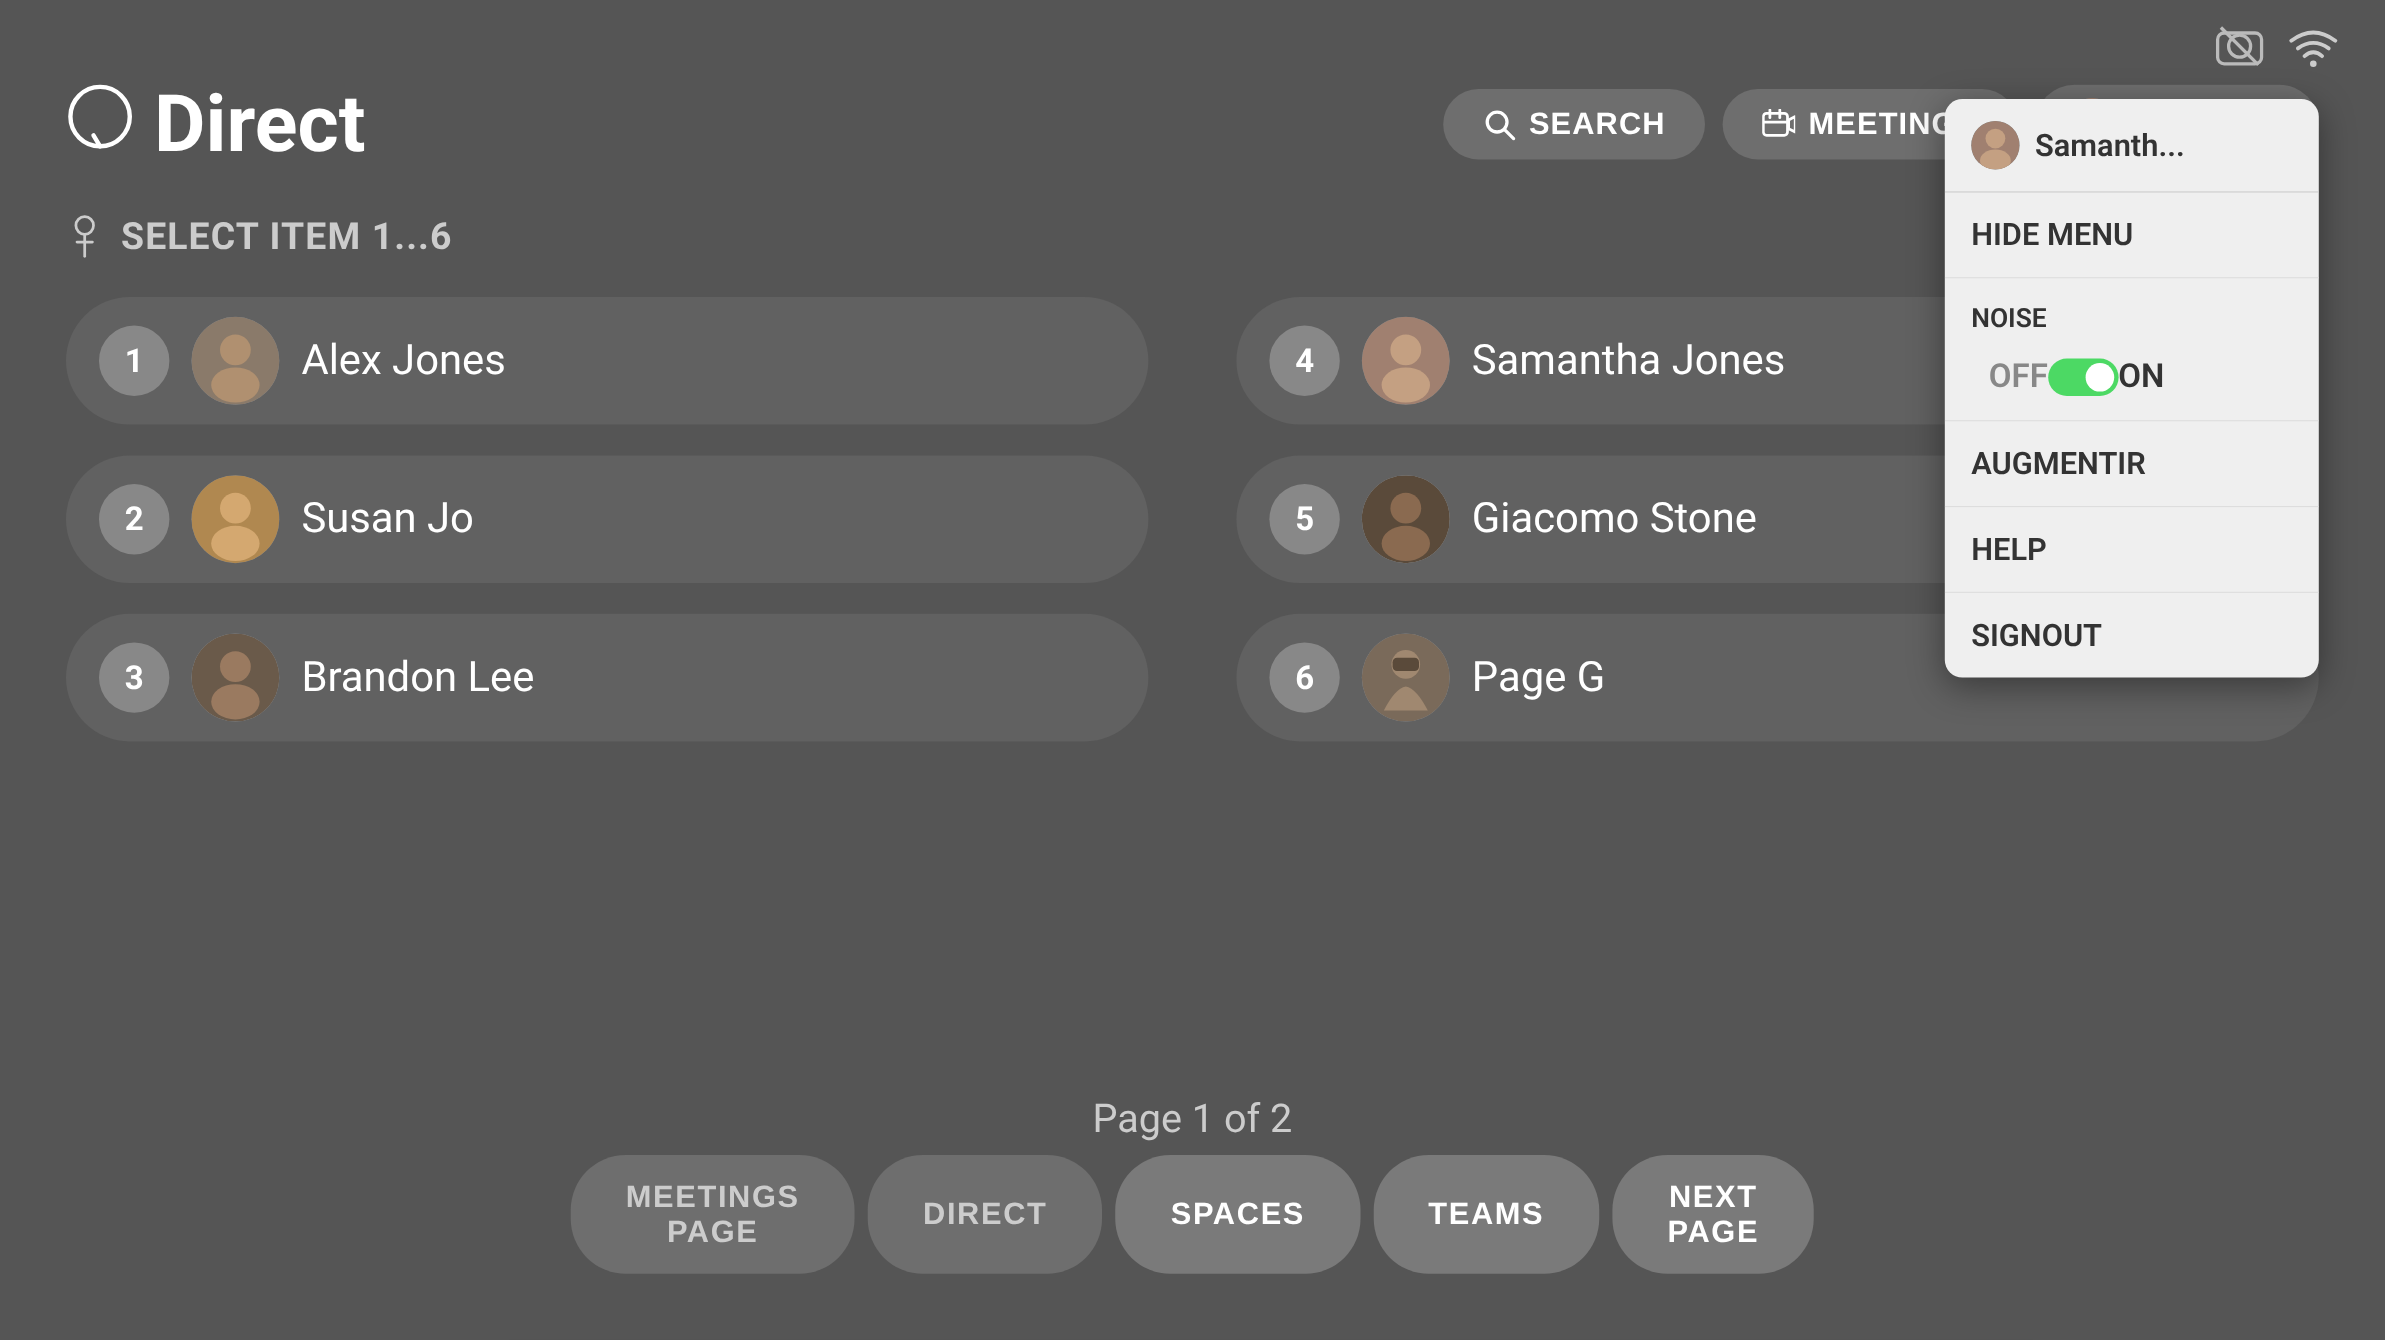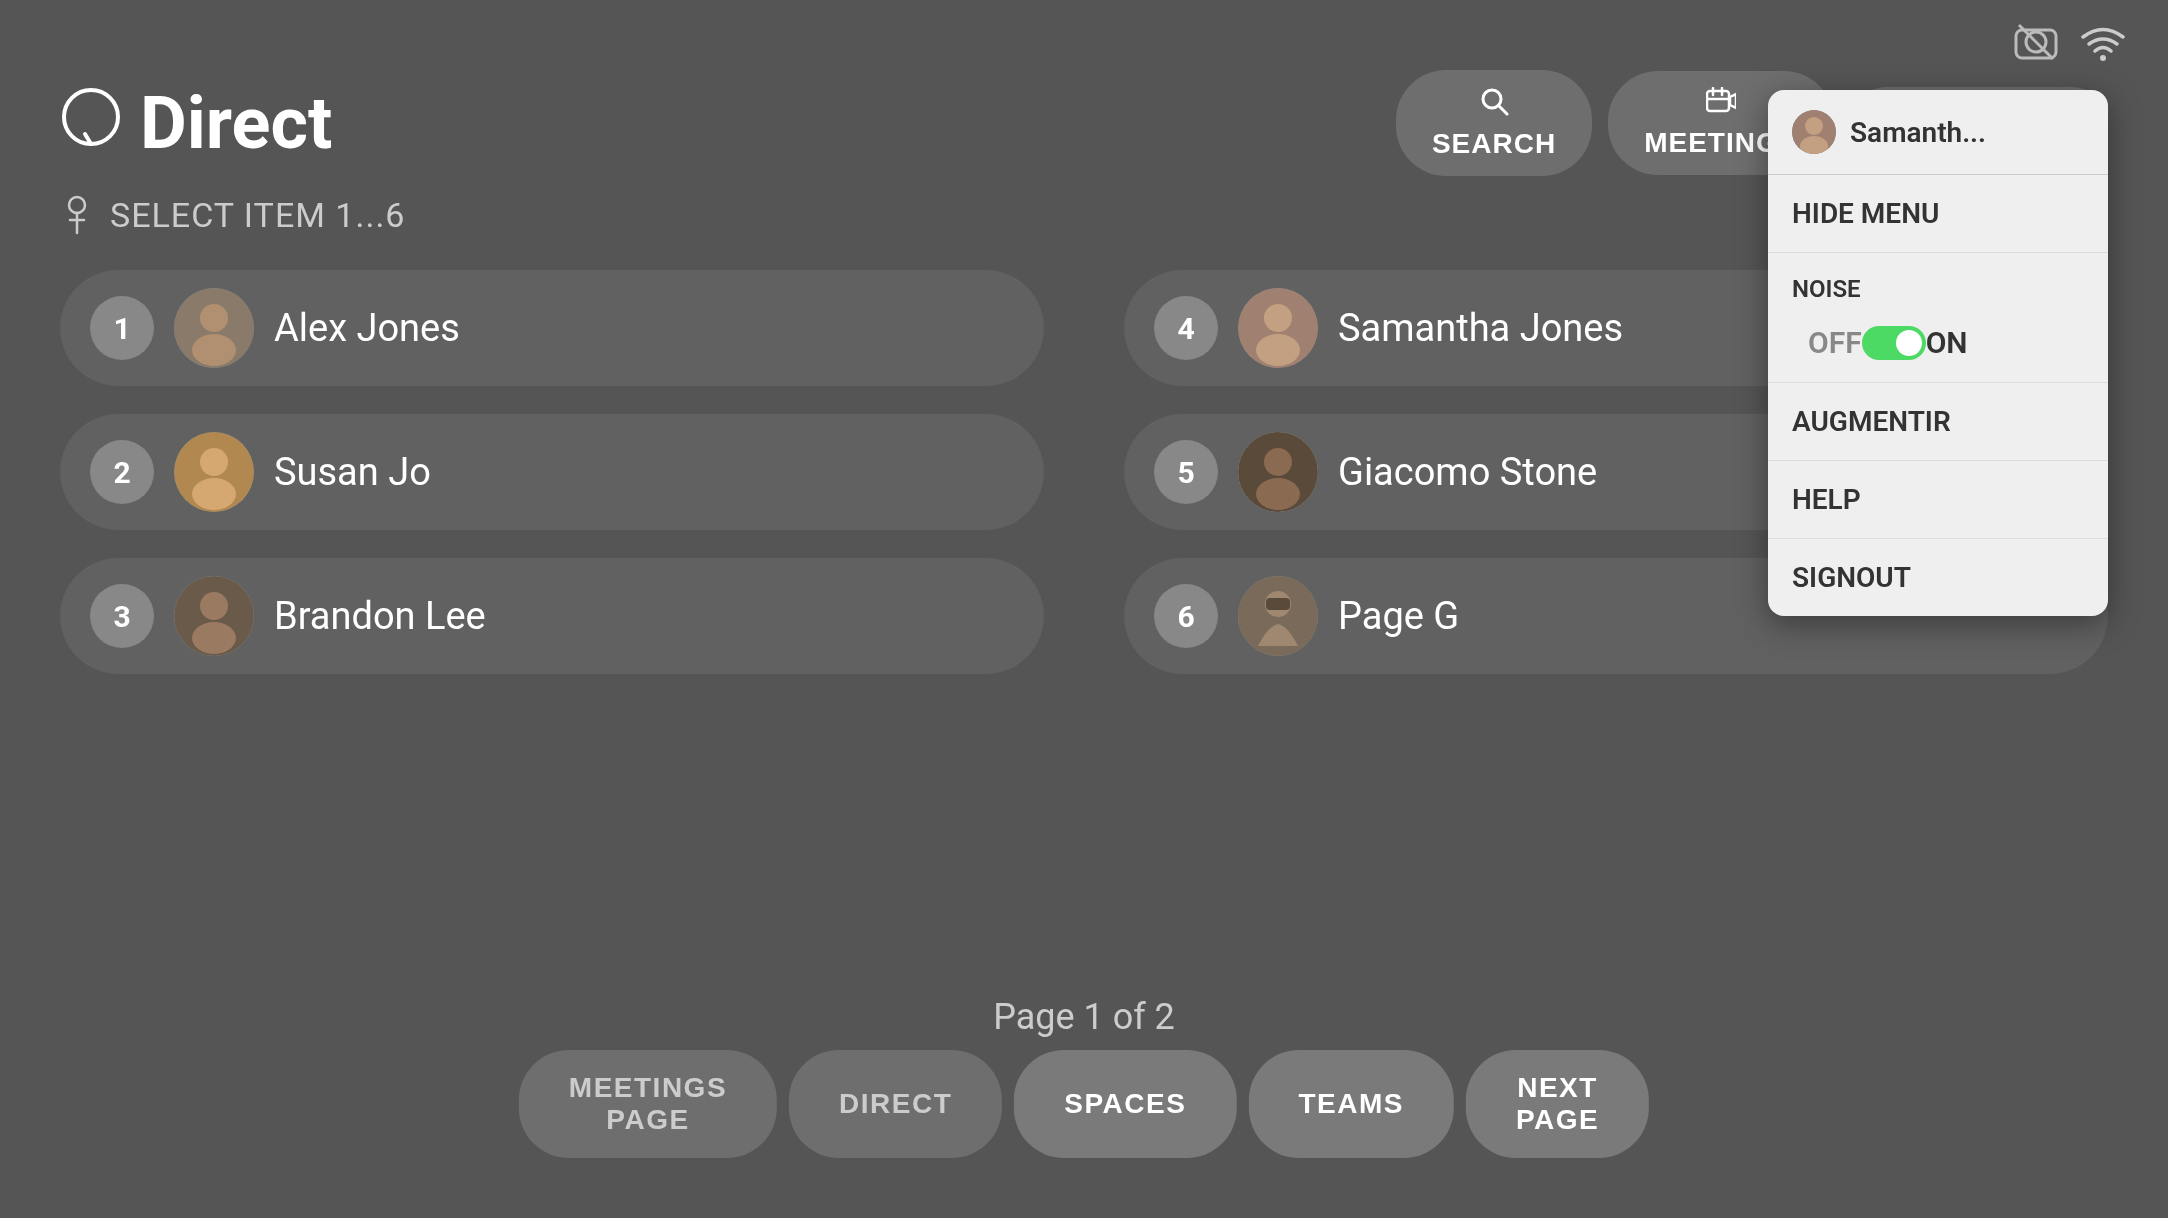--- a/index.html
+++ b/index.html
@@ -69,21 +69,20 @@
       border-radius: 50px;
       color: #ffffff;
       font-size: 28px;
       font-weight: 600;
       padding: 16px 36px;
       display: flex;
       align-items: center;
       gap: 12px;
       cursor: pointer;
       letter-spacing: 1px;
-      flex-direction: column;
     }
 
     .profile-btn {
       background: #6e6e6e;
       border: none;
       border-radius: 50px;
       color: #ffffff;
       font-size: 28px;
       font-weight: 600;
       padding: 12px 28px;
@@ -106,21 +105,21 @@
 
     
     .select-label {
       position: absolute;
       top: 195px;
       left: 60px;
       display: flex;
       align-items: center;
       gap: 16px;
       font-size: 34px;
-      font-weight: 400;
+      font-weight: 700;
       color: #cccccc;
       letter-spacing: 1px;
     }
 
     
     .contacts-grid {
       position: absolute;
       top: 270px;
       left: 60px;
       right: 60px;

